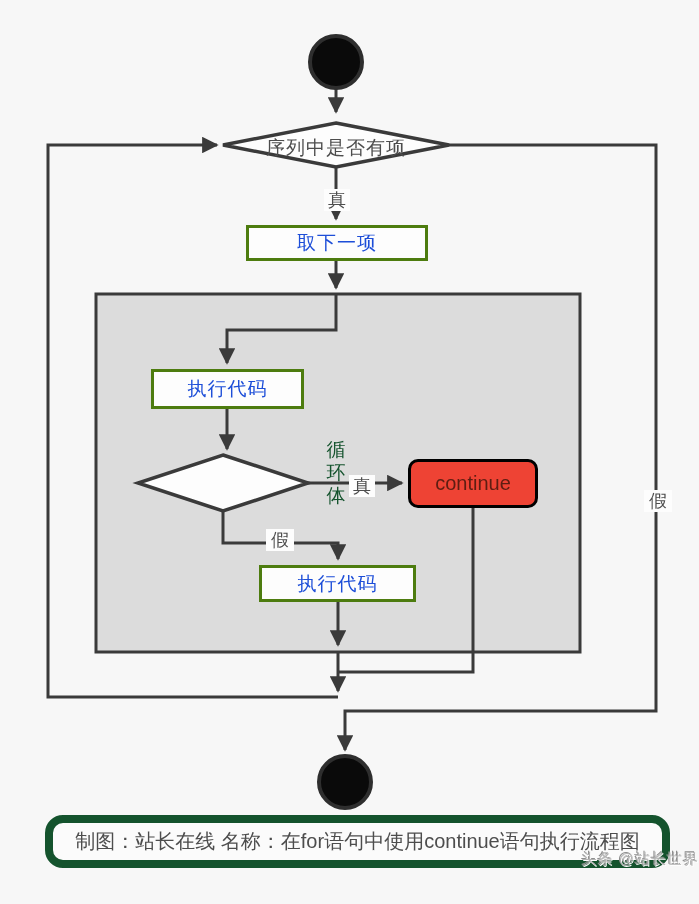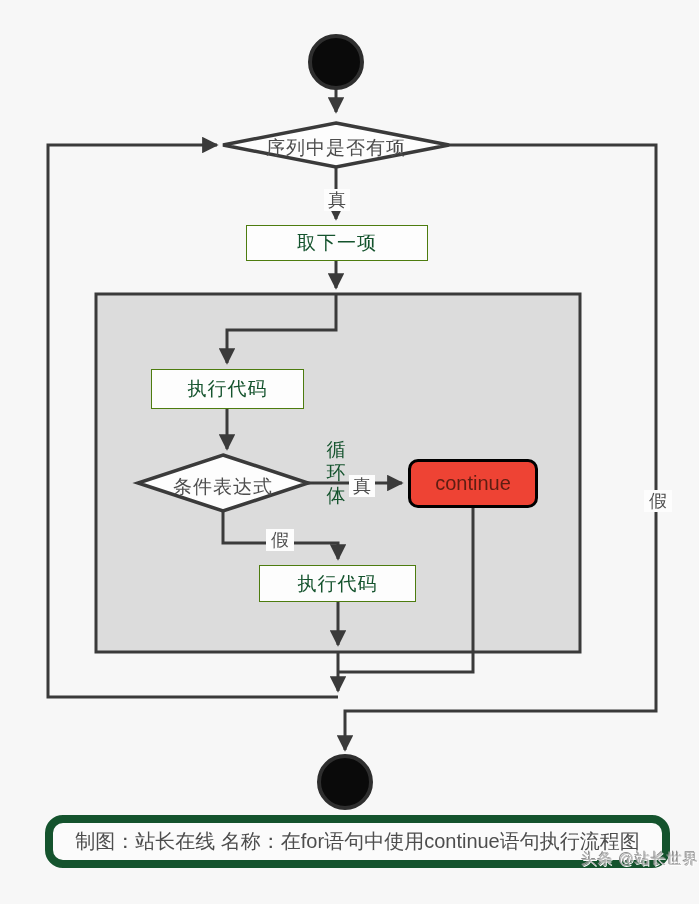--- a/index.html
+++ b/index.html
@@ -9,22 +9,22 @@
     font-family:"Liberation Sans","DejaVu Sans",sans-serif;
     position:relative;
     overflow:hidden;
   }
   #stage{position:relative;width:699px;height:904px;margin-left:8px;}
   #shapes{position:absolute;left:0;top:0;}
   .node{
     position:absolute;
     box-sizing:border-box;
     background:#fdfdfd;
-    border:1px solid #4d7c0f;
-    color:#14532d;
+    border:3px solid #4d7c0f;
+    color:#1d4ed8;
     font-size:19px;
     display:flex;align-items:center;justify-content:center;
     letter-spacing:1px;
   }
   .lbl{
     position:absolute;
     color:#4d4d4d;
     font-size:18px;
     line-height:22px;
     text-align:center;
@@ -109,21 +109,20 @@
     </g>
 
     <circle cx="328" cy="62" r="26" fill="#0a0a0a" stroke="#2e2e2e" stroke-width="4"></circle>
     <circle cx="337" cy="782" r="26" fill="#0a0a0a" stroke="#2e2e2e" stroke-width="4"></circle>
 
     <polygon points="328,123 441,145 328,167 215,145" fill="#fdfdfd" stroke="#3a3a3a" stroke-width="3.5"></polygon>
     <polygon points="215,455 300,483 215,511 130,483" fill="#fdfdfd" stroke="#3a3a3a" stroke-width="3.5"></polygon>
   </svg>
 
   <div class="diamond-label" style="left:215px;top:135px;width:226px;">序列中是否有项</div>
-  <div class="diamond-label" style="left:130px;top:474px;width:170px;">条件表达式</div>
 
   <div class="node" style="left:238px;top:225px;width:182px;height:36px;">取下一项</div>
   <div class="node" style="left:143px;top:369px;width:153px;height:40px;">执行代码</div>
   <div class="node" style="left:251px;top:565px;width:157px;height:37px;">执行代码</div>
 
   <div id="continue-node">continue</div>
 
   <div class="lbl patch" style="left:316px;top:189px;width:22px;">真</div>
   <div class="lbl patch" style="left:341px;top:475px;width:22px;">真</div>
   <div class="lbl patch" style="left:258px;top:529px;width:24px;">假</div>

